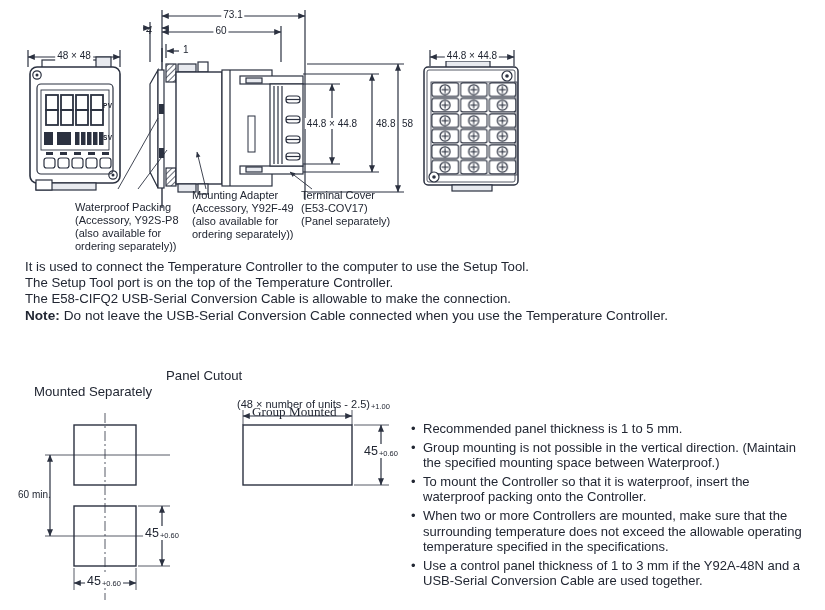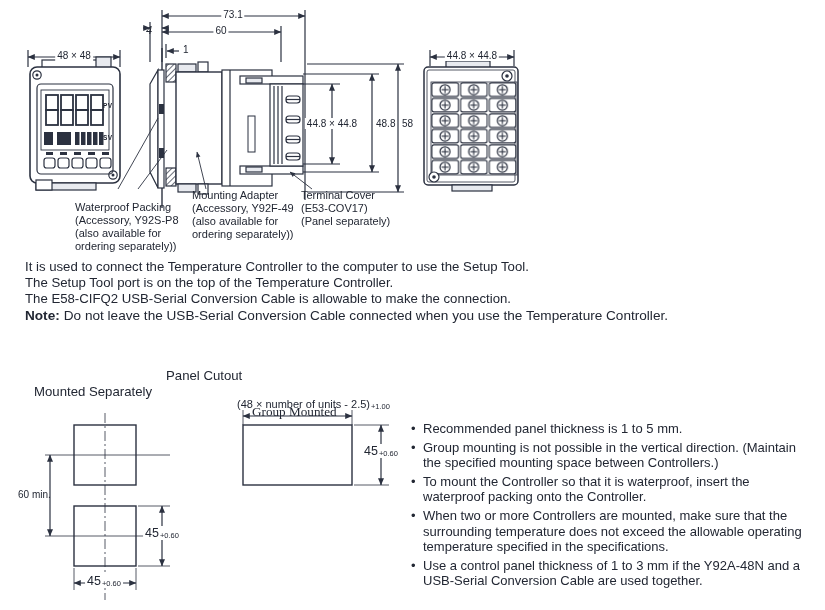--- a/index.html
+++ b/index.html
@@ -280,21 +280,21 @@
       </span>
   </div>
 
   <div class="bullets">
     <div class="bullet-item">
         <span class="bullet-dot">•</span>
         <span>Recommended panel thickness is 1 to 5 mm.</span>
       </div>
     <div class="bullet-item">
         <span class="bullet-dot">•</span>
-        <span>Group mounting is not possible in the vertical direction. (Maintain the specified mounting space between Controllers.)</span>
+        <span>Group mounting is not possible in the vertical direction. (Maintain the specified mounting space between Waterproof.)</span>
       </div>
     <div class="bullet-item">
         <span class="bullet-dot">•</span>
         <span>To mount the Controller so that it is waterproof, insert the waterproof packing onto the Controller.</span>
       </div>
     <div class="bullet-item">
         <span class="bullet-dot">•</span>
         <span>When two or more Controllers are mounted, make sure that the surrounding temperature does not exceed the allowable operating temperature specified in the specifications.</span>
       </div>
     <div class="bullet-item">

